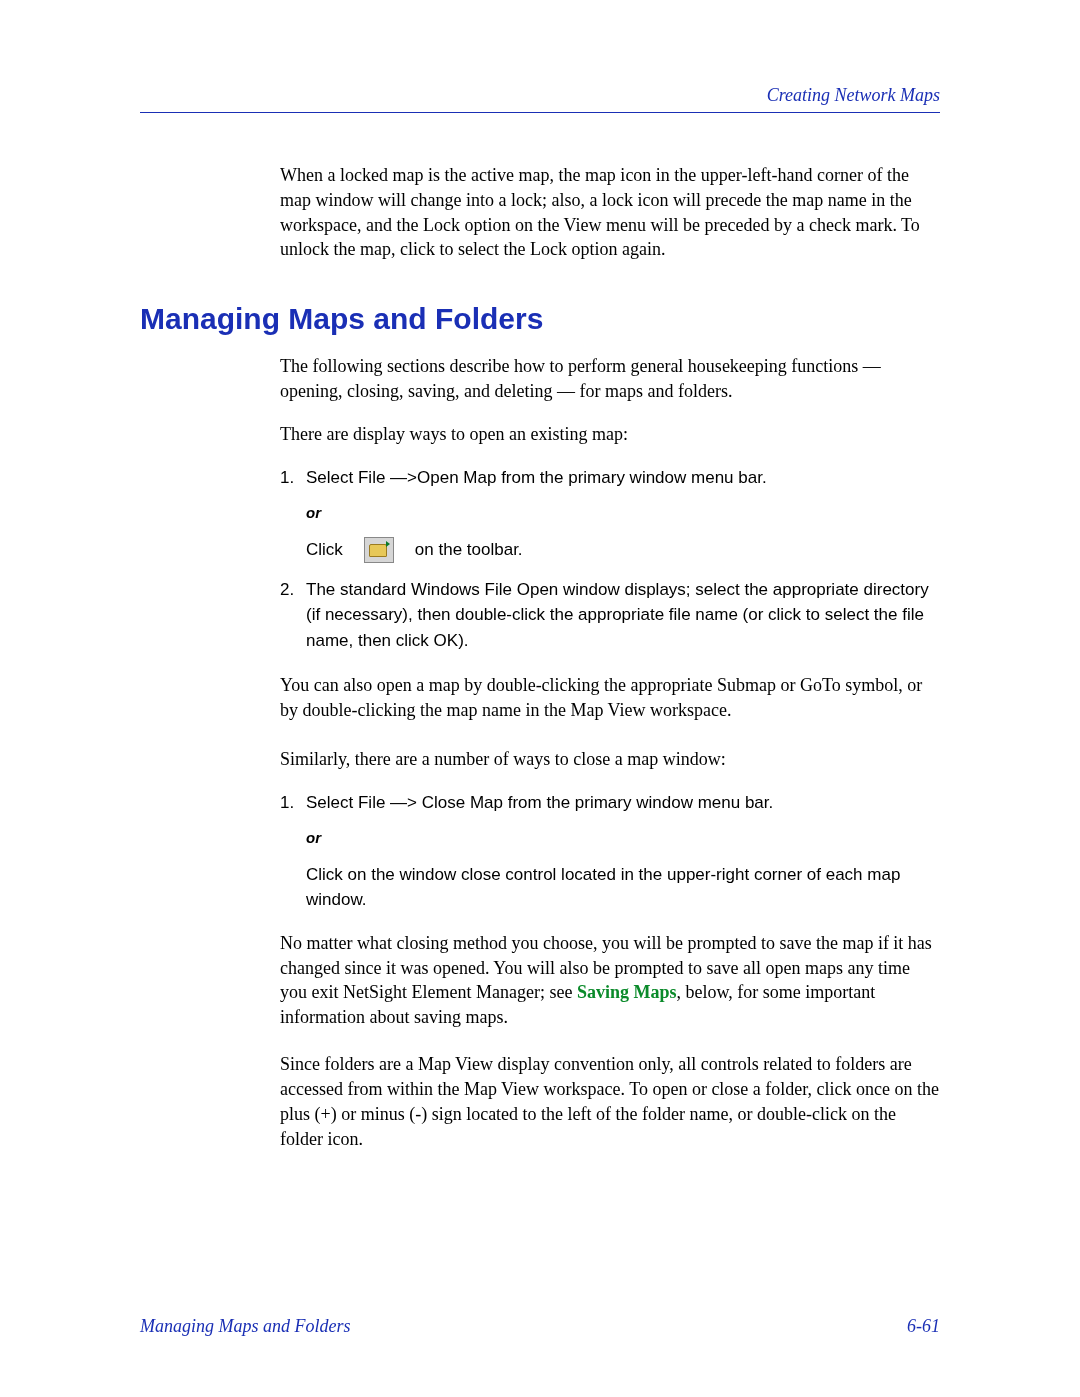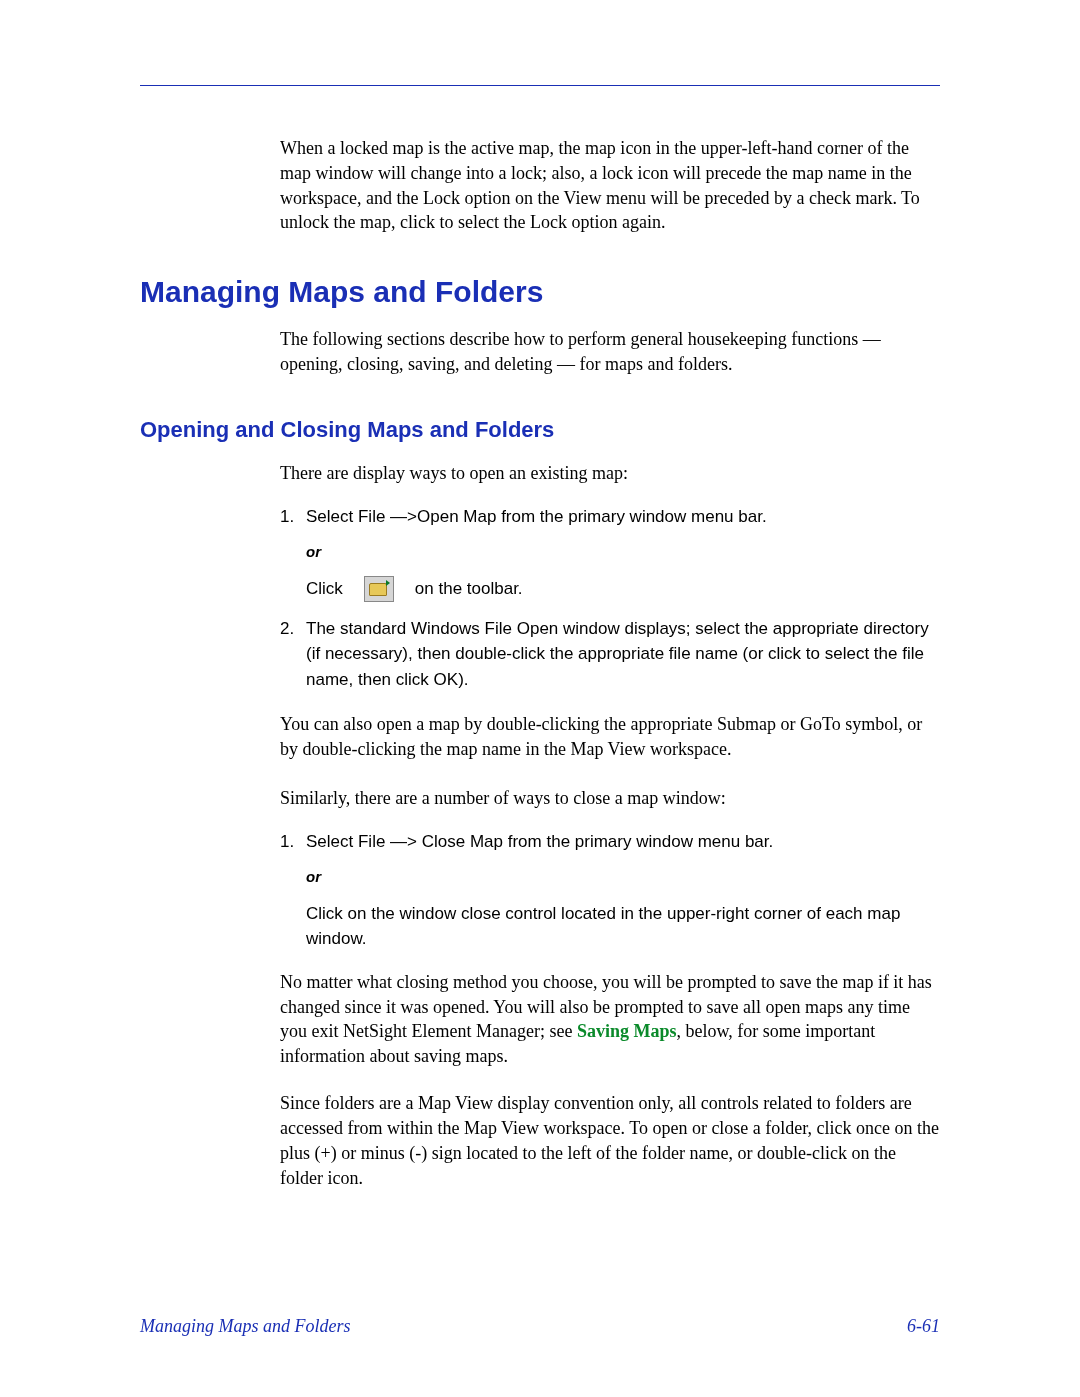--- a/index.html
+++ b/index.html
@@ -126,35 +126,35 @@
     font-style: italic;
     color: #1a2fb5;
     font-size: 18px;
   }
 </style>
 </head>
 <body>
 
 <div class="page">
 
+  <div class="header-link">Creating Network Maps</div>
   <hr class="rule">
 
   <div class="indent-block">
     <p class="body">
       <span>When a locked map is the active map, the map icon in the upper-left-hand corner of the map window will change into a lock; also, a lock icon will precede the map name in the workspace, and the </span><span class="b">Lock</span><span> option on the </span><span class="b">View</span><span> menu will be preceded by a check mark. To unlock the map, click to select the </span><span class="b">Lock</span><span> option again.</span>
     </p>
   </div>
 
   <h1 class="section">Managing Maps and Folders</h1>
 
   <div class="indent-block">
     <p class="body">The following sections describe how to perform general housekeeping functions — opening, closing, saving, and deleting — for maps and folders.</p>
   </div>
 
-  <h2 class="subsection">Opening and Closing Maps and Folders</h2>
 
   <div class="indent-block">
     <p class="body">There are display ways to open an existing map:</p>
 
     <div class="step-list">
       <div class="step">
         <div class="step-num">1.</div>
         <div class="step-body">
           <span>Select </span><span class="b">File —&gt;Open Map</span><span> from the primary window menu bar.</span>
         </div>

